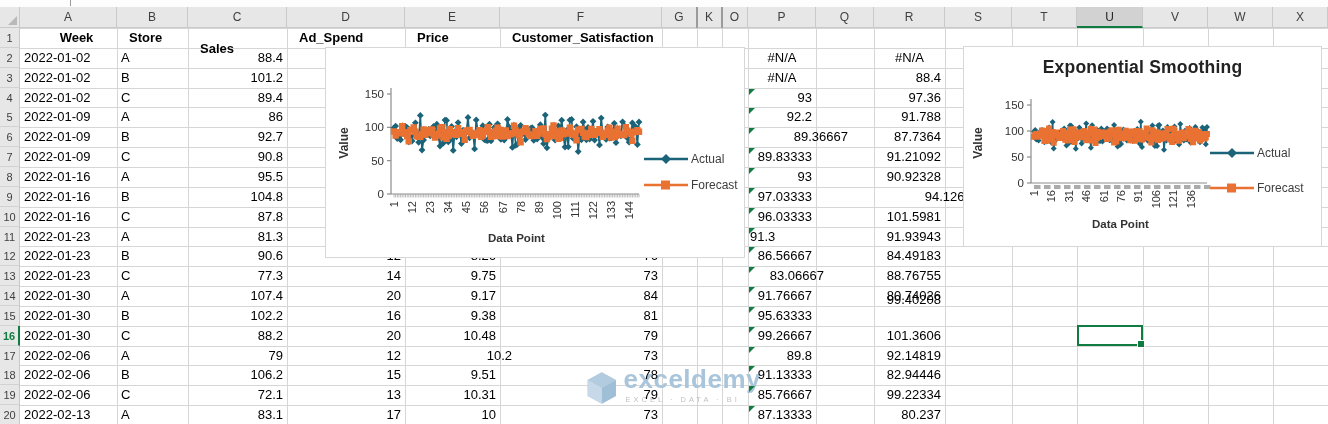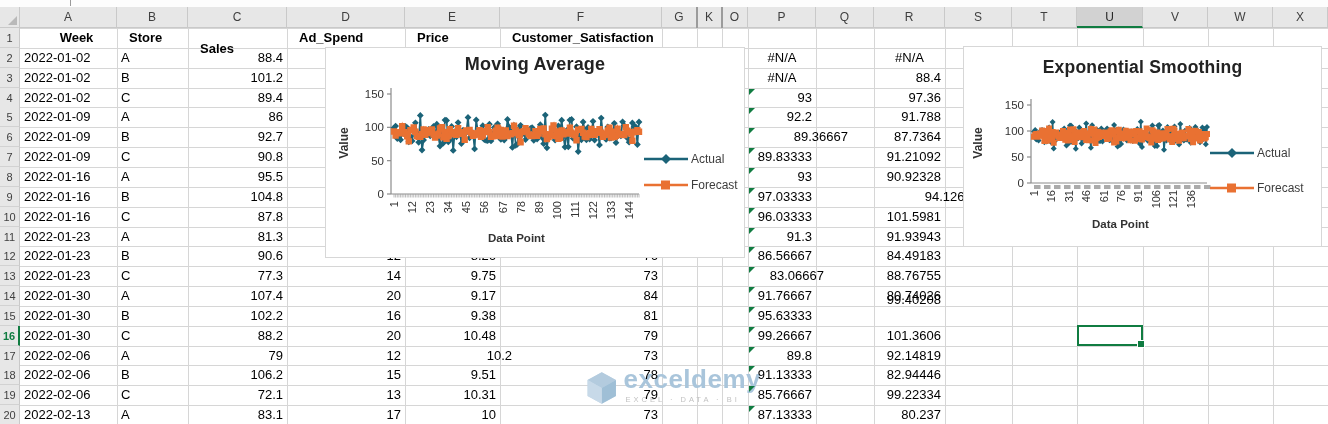--- a/index.html
+++ b/index.html
@@ -193,21 +193,21 @@
       <div class="cell" style="top: 187px; height: 20px; line-height: 20px; left: 876px; width: 65px; text-align: right; margin-left: 38px;">94.12698</div>
       <div class="cell" style="top: 207px; height: 20px; line-height: 20px; left: 24px; width: 93px; text-align: left;">2022-01-16</div>
       <div class="cell" style="top: 207px; height: 20px; line-height: 20px; left: 121px; width: 67px; text-align: left;">C</div>
       <div class="cell" style="top: 207px; height: 20px; line-height: 20px; left: 190px; width: 93px; text-align: right;">87.8</div>
       <div class="cell" style="top: 207px; height: 20px; line-height: 20px; left: 750px; width: 62px; text-align: right;">96.03333</div>
       <div class="gtri" style="left: 749px; top: 208px;"></div>
       <div class="cell" style="top: 207px; height: 20px; line-height: 20px; left: 876px; width: 65px; text-align: right;">101.5981</div>
       <div class="cell" style="top: 227px; height: 20px; line-height: 20px; left: 24px; width: 93px; text-align: left;">2022-01-23</div>
       <div class="cell" style="top: 227px; height: 20px; line-height: 20px; left: 121px; width: 67px; text-align: left;">A</div>
       <div class="cell" style="top: 227px; height: 20px; line-height: 20px; left: 190px; width: 93px; text-align: right;">81.3</div>
-      <div class="cell" style="top: 227px; height: 36px; line-height: 20px; left: 750px; width: 62px; text-align: right;">91.3</div>
+      <div class="cell" style="top: 227px; height: 36px; line-height: 20px; left: 750px; width: 62px; ">91.3</div>
       <div class="gtri" style="left: 749px; top: 228px;"></div>
       <div class="cell" style="top: 227px; height: 20px; line-height: 20px; left: 876px; width: 65px; text-align: right;">91.93943</div>
       <div class="cell" style="top: 246px; height: 20px; line-height: 20px; left: 24px; width: 93px; text-align: left;">2022-01-23</div>
       <div class="cell" style="top: 246px; height: 20px; line-height: 20px; left: 121px; width: 67px; text-align: left;">B</div>
       <div class="cell" style="top: 246px; height: 20px; line-height: 20px; left: 190px; width: 93px; text-align: right;">90.6</div>
       <div class="cell" style="top: 246px; height: 20px; line-height: 20px; left: 289px; width: 112px; text-align: right;">12</div>
       <div class="cell" style="top: 246px; height: 20px; line-height: 20px; left: 407px; width: 89px; text-align: right;">8.26</div>
       <div class="cell" style="top: 246px; height: 20px; line-height: 20px; left: 502px; width: 156px; text-align: right;">76</div>
       <div class="cell" style="top: 246px; height: 20px; line-height: 20px; left: 750px; width: 62px; text-align: right;">86.56667</div>
       <div class="gtri" style="left: 749px; top: 247px;"></div>
@@ -293,21 +293,20 @@
       <polygon points="20,22 38,12 38,32 20,42" fill="#9FBFD6"></polygon>
       <polygon points="20,22 2,12 2,32 20,42" fill="#C7D9E8"></polygon>
     </svg>
     <div id="wm-text">
       <div id="wm-brand">exceldemy</div>
       <div id="wm-tag">EXCEL · DATA · BI</div>
     </div>
   </div>
 
   <div class="chart" id="chart0" style="left: 325px; top: 47px; width: 420px; height: 211px;">
-    <div class="chart-title" style="top:6px;font-size:18px;">Moving Average</div>
     <div class="axis-ylab" style="width: 60px; left: -12px; top: 88px;">Value</div>
     <div class="axis-xlab" style="width: 100px; left: 140.5px; top: 184px;">Data Point</div>
     <svg class="plot" width="420" height="211" style="position: absolute; left: 0px; top: 0px;">
         <line x1="65" y1="40" x2="65" y2="146" stroke="#8C8C8C" stroke-width="1.2"></line>
         <line x1="65" y1="146" x2="313" y2="146" stroke="#8C8C8C" stroke-width="1.2"></line>
         <line x1="61" y1="146" x2="65" y2="146" stroke="#8C8C8C" stroke-width="1.2"></line>
         <text x="58" y="150" text-anchor="end" font-size="11.5" fill="#333">0</text>
         <line x1="61" y1="112.66666666666666" x2="65" y2="112.66666666666666" stroke="#8C8C8C" stroke-width="1.2"></line>
         <text x="58" y="116.66666666666666" text-anchor="end" font-size="11.5" fill="#333">50</text>
         <line x1="61" y1="79.33333333333333" x2="65" y2="79.33333333333333" stroke="#8C8C8C" stroke-width="1.2"></line>

